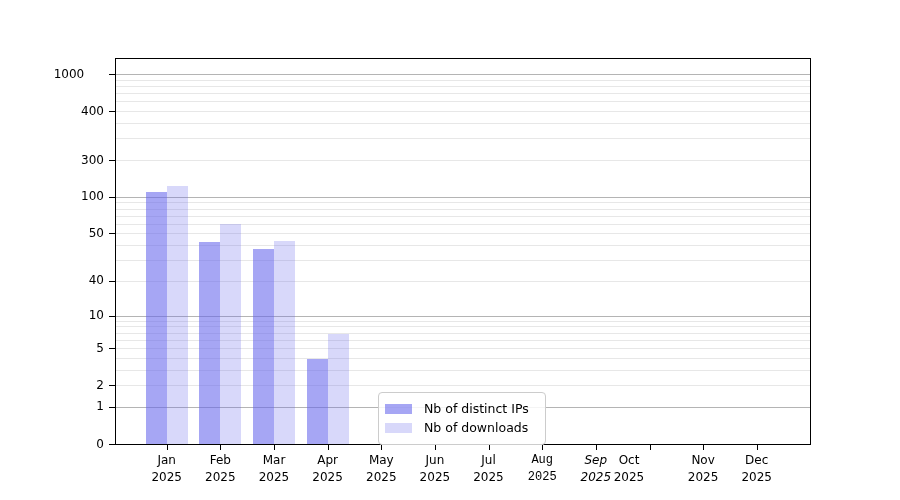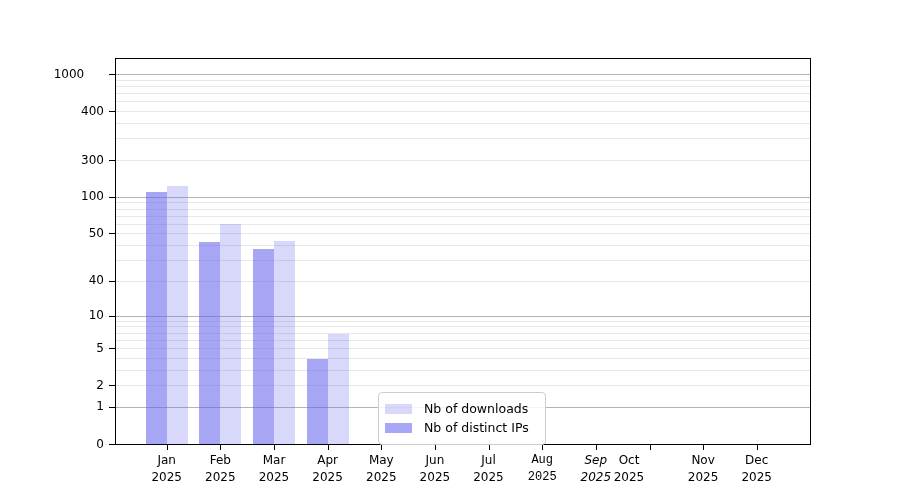--- a/index.html
+++ b/index.html
@@ -213,21 +213,21 @@
         <div>2025</div>
       </div>
       <div class="xtick-mark" style="left: 756.7px; top: 445px;"></div>
       <div class="xtick-label" style="left: 724.7px; top: 452px;">
         <div>Dec</div>
         <div>2025</div>
       </div>
     </div>
   <div id="legend">
       <div class="legend-row">
+        <span class="legend-swatch" style="background: rgba(98, 98, 235, 0.57);"></span>
+        <span class="legend-label">Nb of distinct IPs</span>
+      </div>
+      <div class="legend-row">
         <span class="legend-swatch" style="background: rgba(98, 98, 235, 0.25);"></span>
         <span class="legend-label">Nb of downloads</span>
-      </div>
-      <div class="legend-row">
-        <span class="legend-swatch" style="background: rgba(98, 98, 235, 0.57);"></span>
-        <span class="legend-label">Nb of distinct IPs</span>
       </div>
     </div>
 </div>
 
 </body></html>

